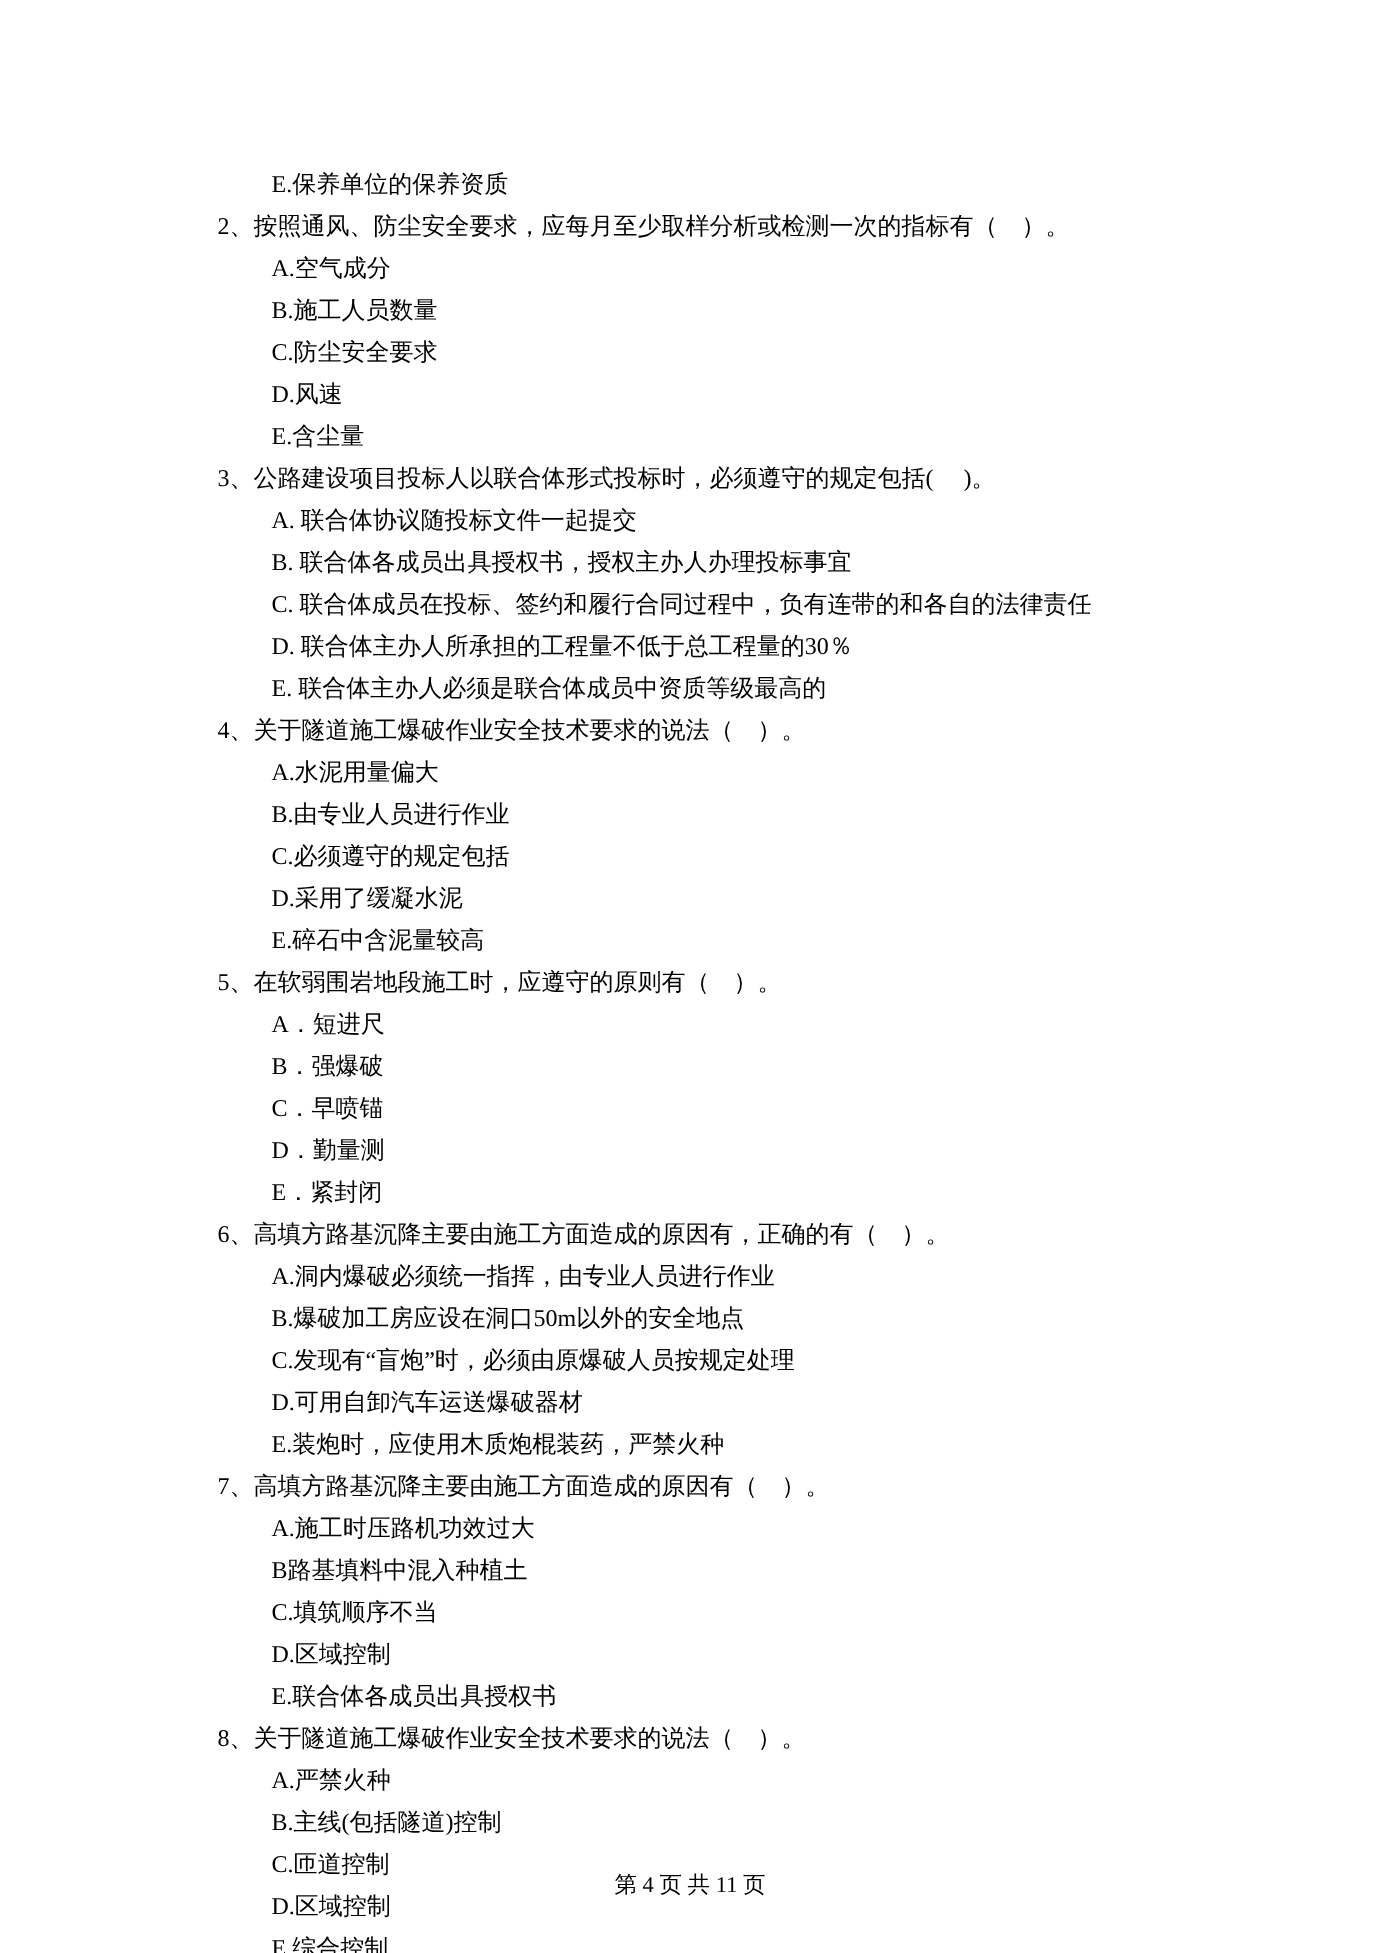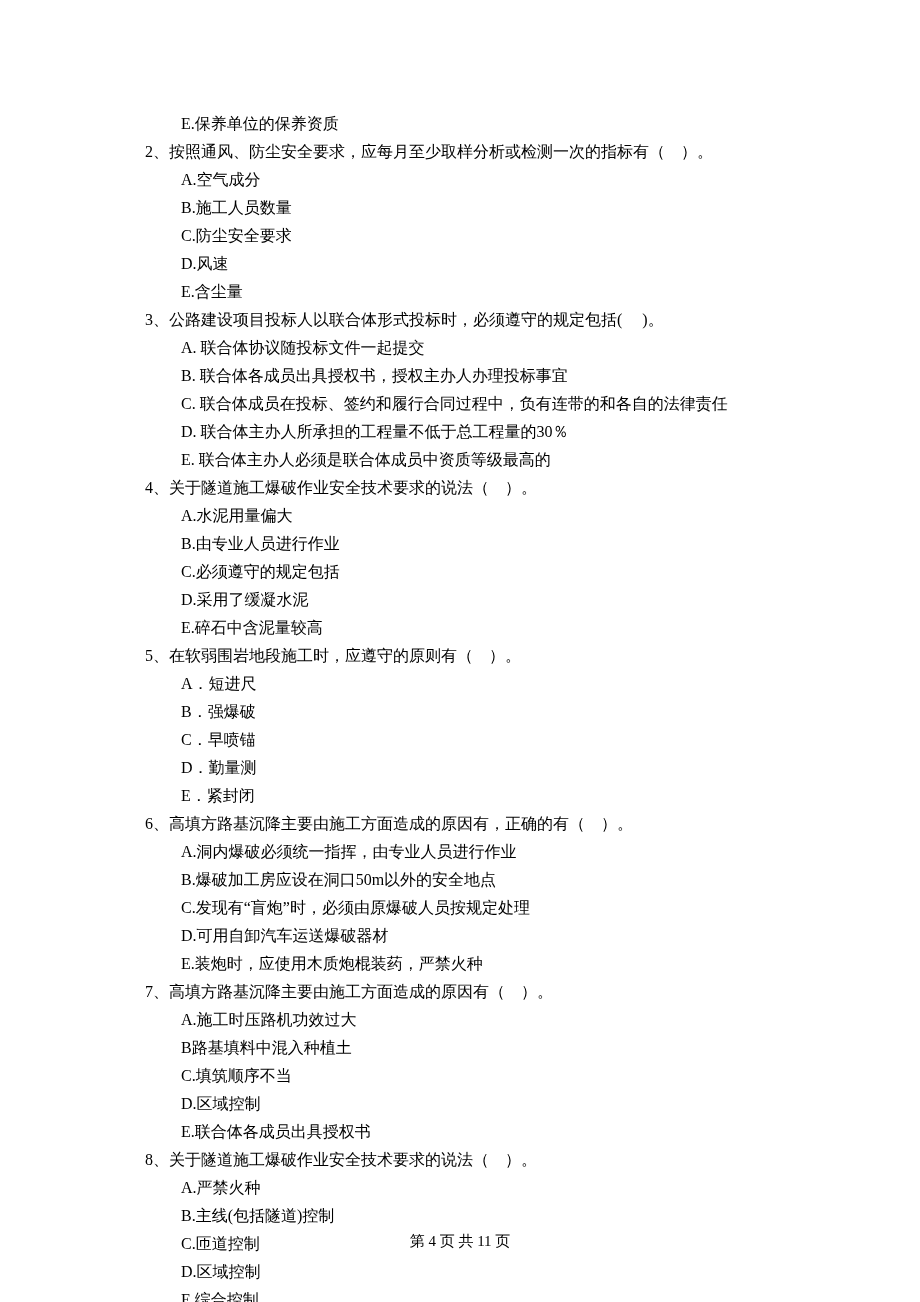--- a/index.html
+++ b/index.html
@@ -22,21 +22,21 @@
       white-space: pre;
     }
     .option {
       padding-left: 36px;
     }
     .question {
       padding-left: 0;
     }
     .footer {
       position: absolute;
-      bottom: 48px;
+      bottom: 32px;
       left: 0;
       right: 0;
       text-align: center;
       font-size: 15px;
     }
   </style>
 </head>
 <body>
 
 <div class="line option">E.保养单位的保养资质</div>

